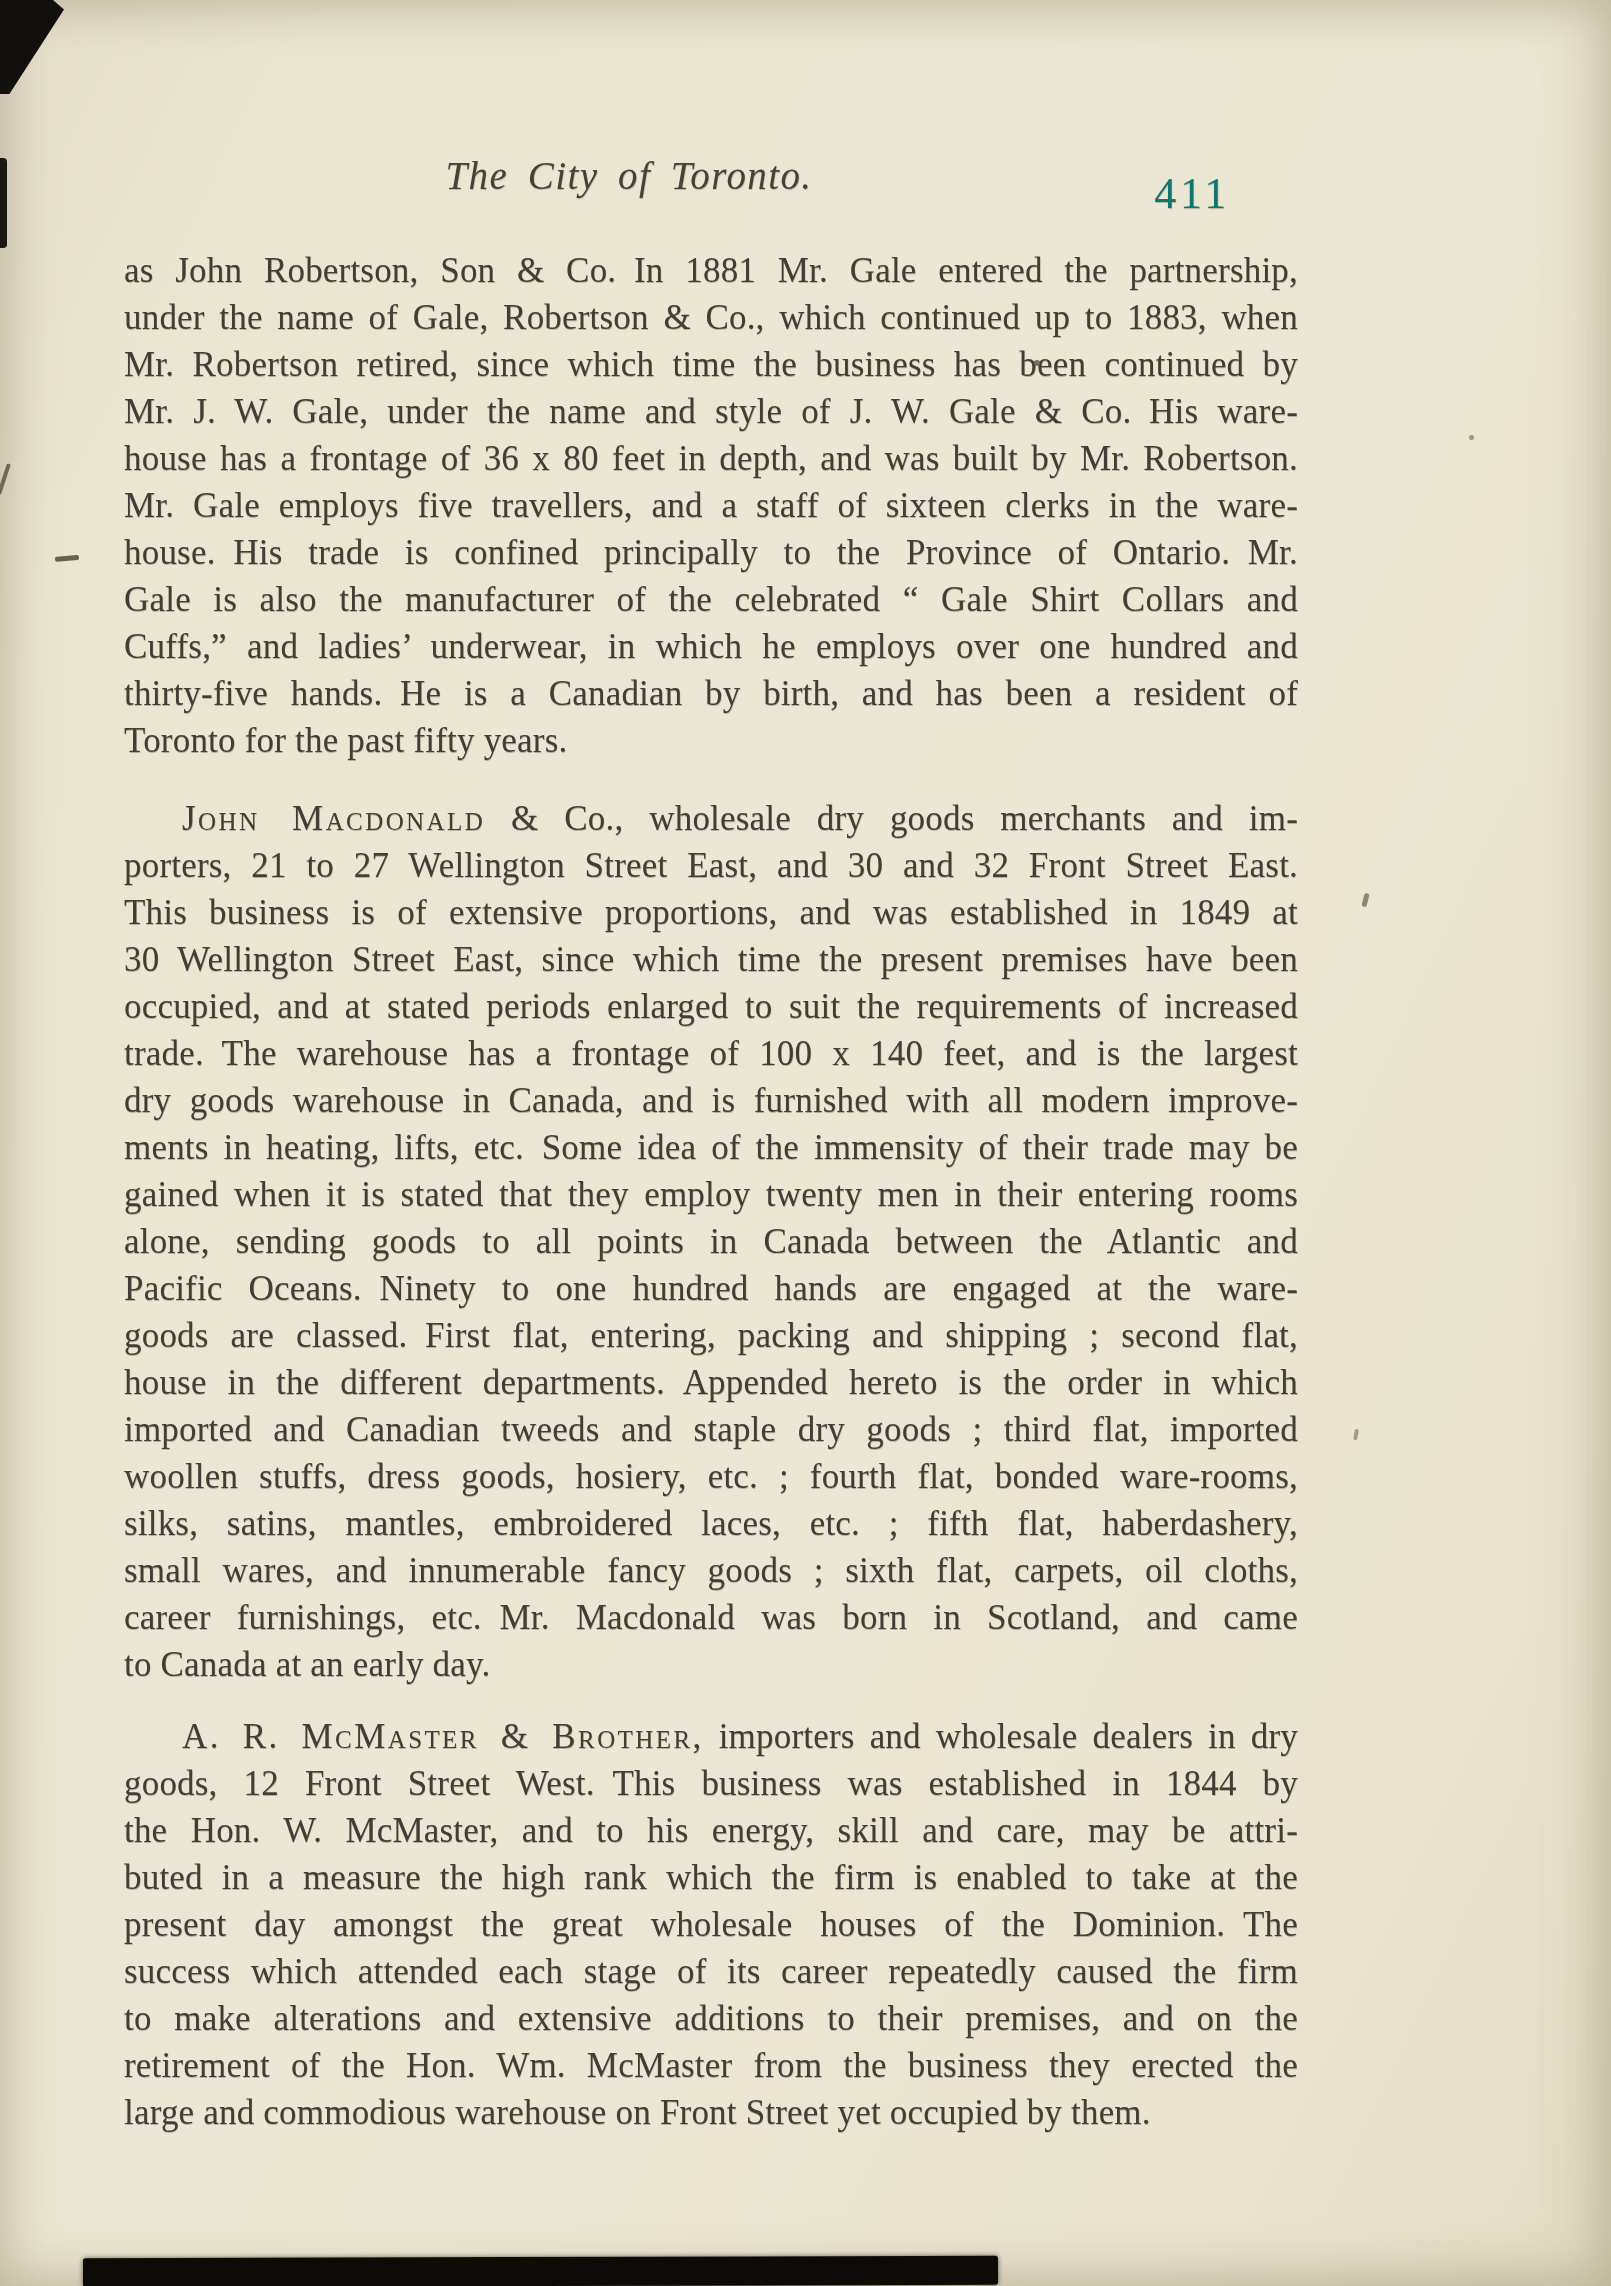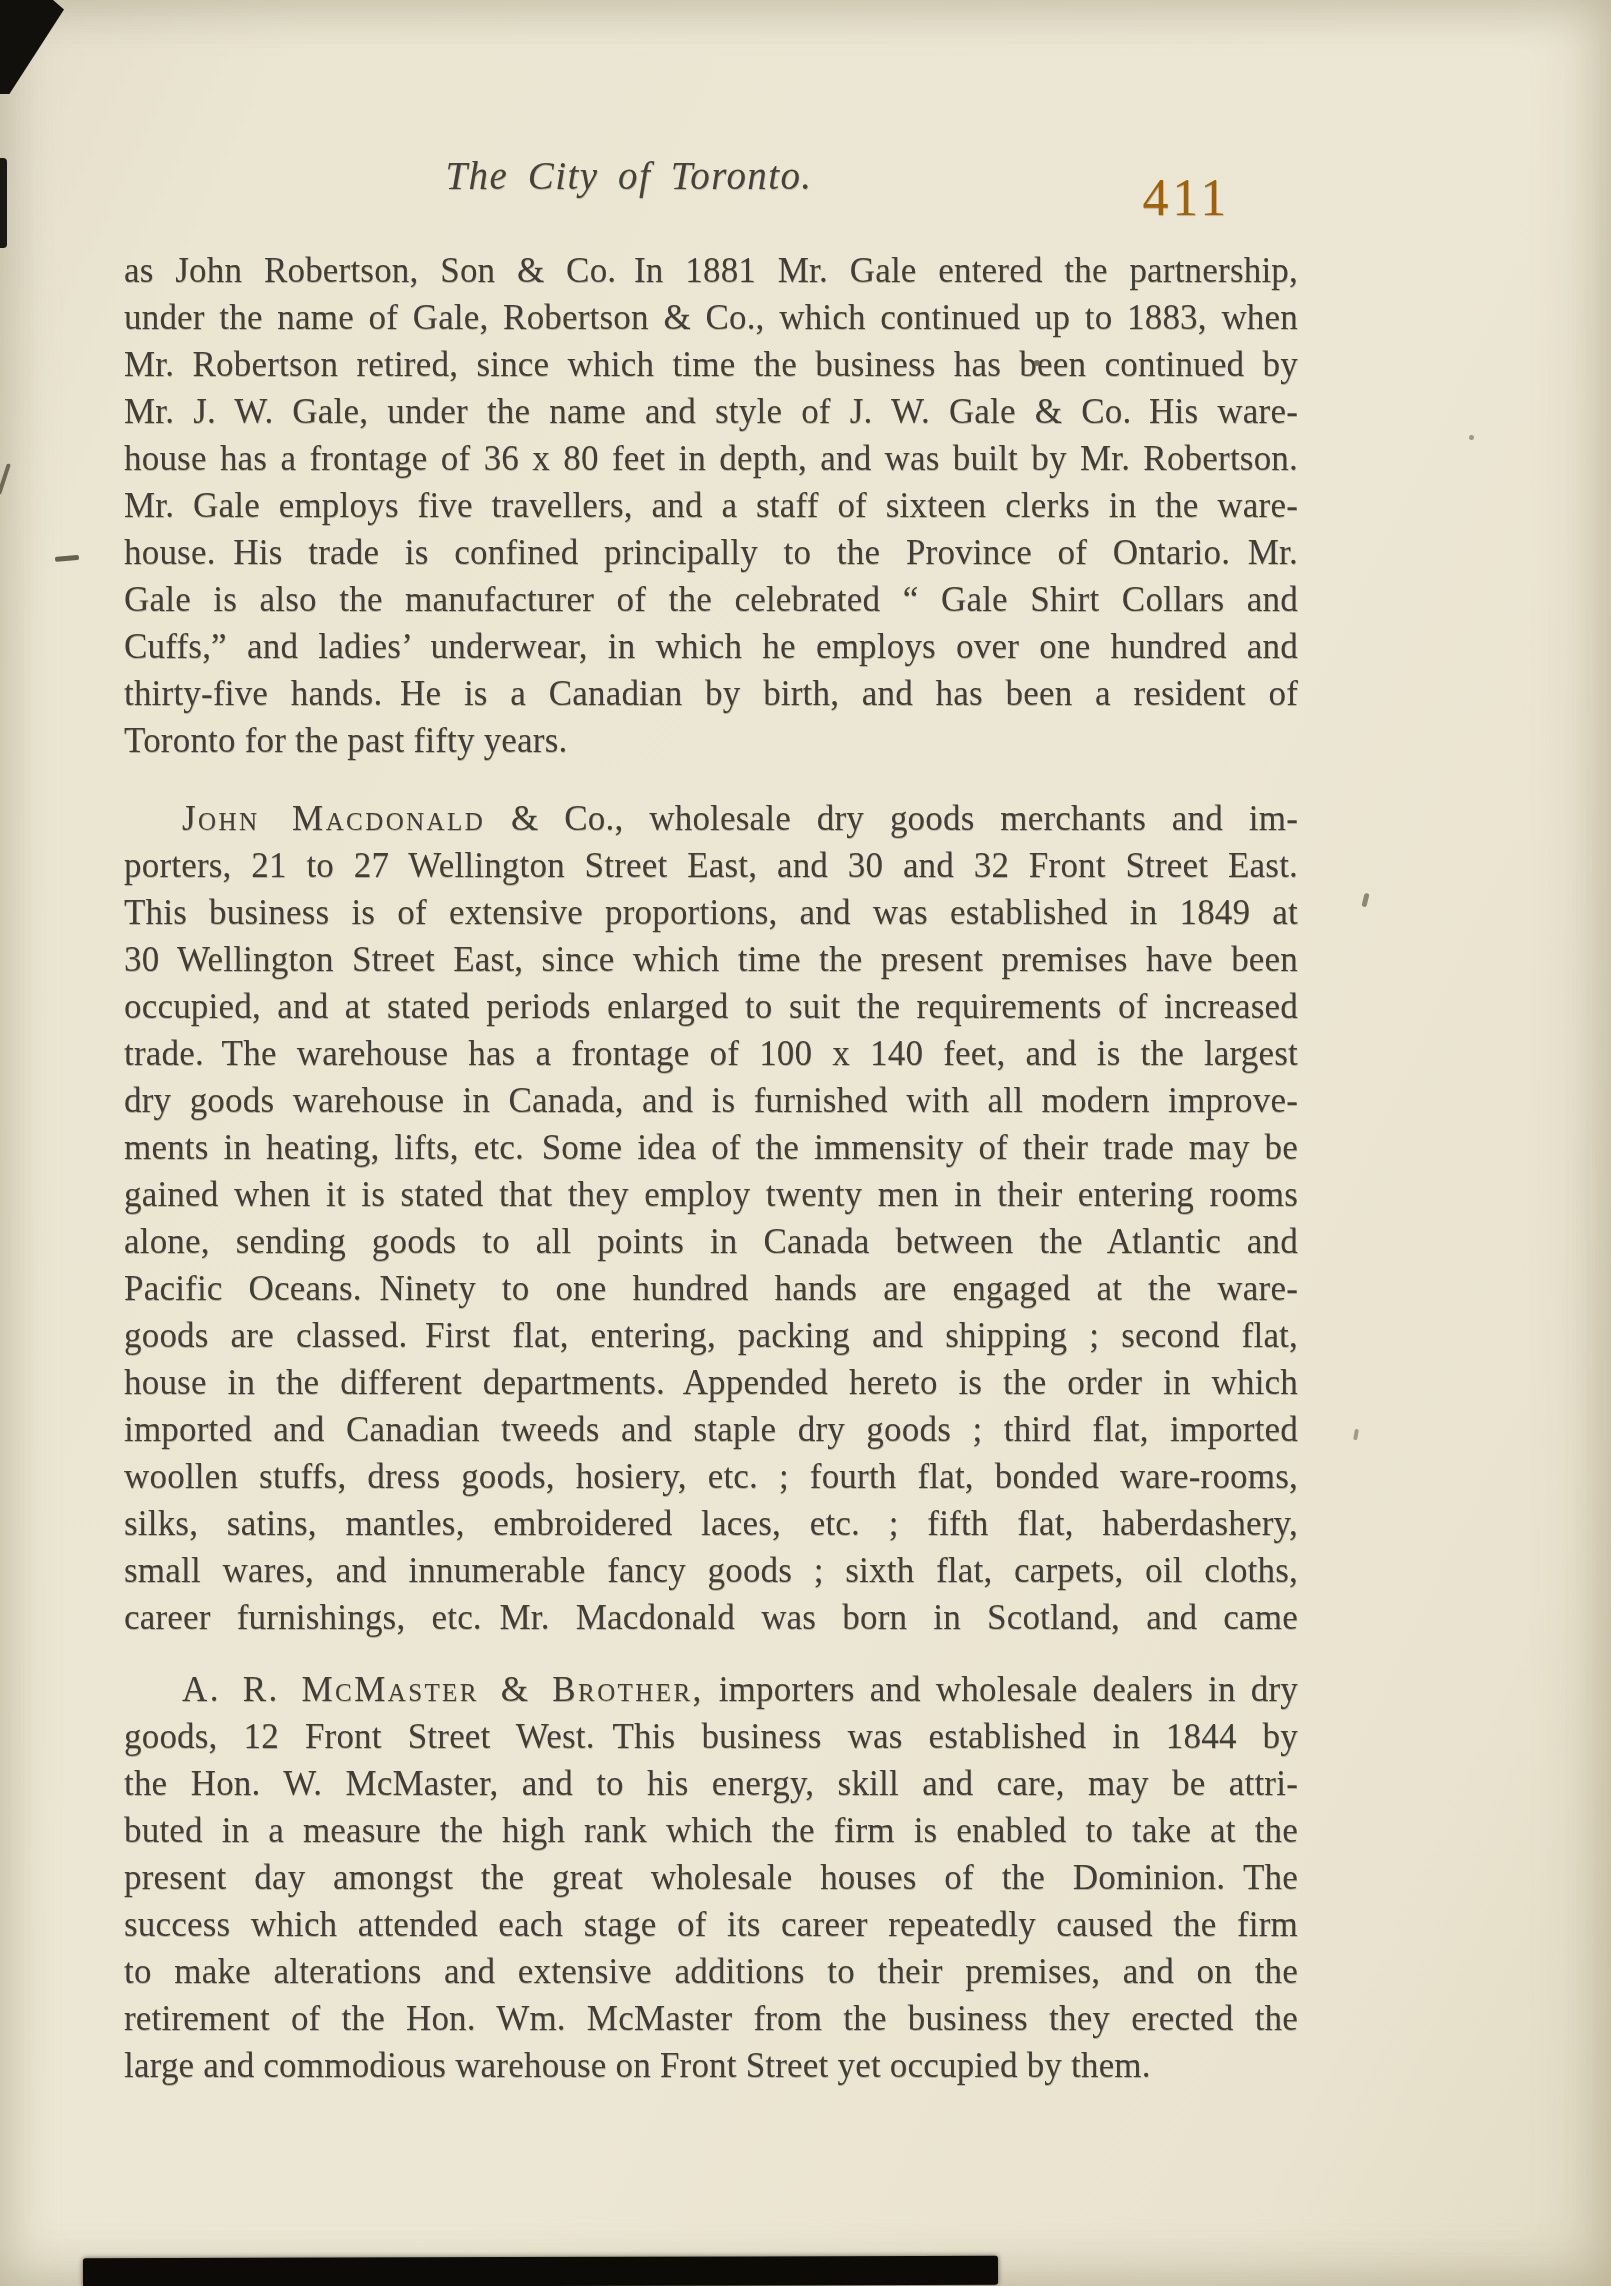--- a/index.html
+++ b/index.html
@@ -22,22 +22,22 @@
 
   .text-block{position:absolute;left:80px;top:0;width:1218px;}
 
   .running-header{position:relative;margin-top:149px;height:66px;}
   .header-title{
     position:absolute;left:0;right:120px;top:3.8px;text-align:center;
     font-style:italic;font-size:39px;letter-spacing:1.4px;word-spacing:8.5px;
     color:#44423a;text-shadow:0.5px 0.8px 0.7px rgba(55,50,40,.28);
   }
   .page-number{
-    position:absolute;right:68px;top:19px;font-size:52px;letter-spacing:3.8px;
-    color:#a16207;text-shadow:0.5px 0.8px 0.7px rgba(55,50,40,.28);
+    position:absolute;right:68px;top:19px;font-size:44px;letter-spacing:3.8px;
+    color:#0f766e;text-shadow:0.5px 0.8px 0.7px rgba(55,50,40,.28);
   }
 
   .para{font-size:35px;line-height:47px;letter-spacing:0.2px;
     text-shadow:0.4px 0.7px 0.6px rgba(55,50,40,.30);margin-left:44px;}
   .para-1{margin-top:32px;}
   .para-2{margin-top:31px;}
   .para-3{margin-top:24.5px;}
   .para--indent .line:first-child{text-indent:58px;}
   .line{text-align:justify;text-align-last:justify;white-space:normal;}
   .line--last{text-align-last:left;}
@@ -98,20 +98,21 @@
         <div class="line"><span>gained when it is stated that they employ twenty men in their entering rooms</span></div>
         <div class="line"><span>alone, sending goods to all points in Canada between the Atlantic and</span></div>
         <div class="line"><span>Pacific Oceans. Ninety to one hundred hands are engaged at the ware-</span></div>
         <div class="line"><span>goods are classed. First flat, entering, packing and shipping ; second flat,</span></div>
         <div class="line"><span>house in the different departments. Appended hereto is the order in which</span></div>
         <div class="line"><span>imported and Canadian tweeds and staple dry goods ; third flat, imported</span></div>
         <div class="line"><span>woollen stuffs, dress goods, hosiery, etc. ; fourth flat, bonded ware-rooms,</span></div>
         <div class="line"><span>silks, satins, mantles, embroidered laces, etc. ; fifth flat, haberdashery,</span></div>
         <div class="line"><span>small wares, and innumerable fancy goods ; sixth flat, carpets, oil cloths,</span></div>
         <div class="line"><span>career furnishings, etc. Mr. Macdonald was born in Scotland, and came</span></div>
+        <div class="line line--last"><span>to Canada at an early day.</span></div>
       </div>
       <div class="para para-3 para--indent">
         <div class="line"><span class="sc">A. R. McMaster &amp; Brother,</span><span> importers and wholesale dealers in dry</span></div>
         <div class="line"><span>goods, 12 Front Street West. This business was established in 1844 by</span></div>
         <div class="line"><span>the Hon. W. McMaster, and to his energy, skill and care, may be attri-</span></div>
         <div class="line"><span>buted in a measure the high rank which the firm is enabled to take at the</span></div>
         <div class="line"><span>present day amongst the great wholesale houses of the Dominion. The</span></div>
         <div class="line"><span>success which attended each stage of its career repeatedly caused the firm</span></div>
         <div class="line"><span>to make alterations and extensive additions to their premises, and on the</span></div>
         <div class="line"><span>retirement of the Hon. Wm. McMaster from the business they erected the</span></div>

